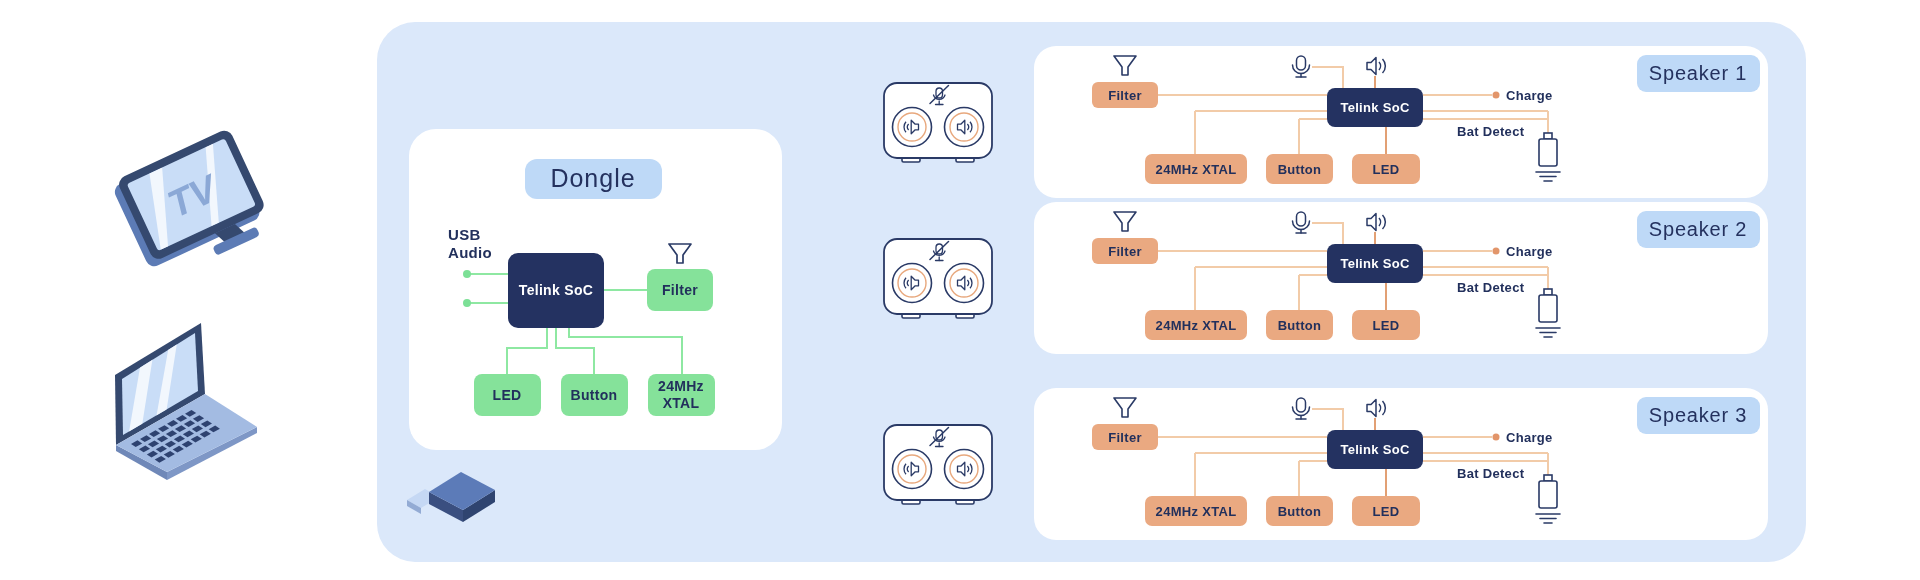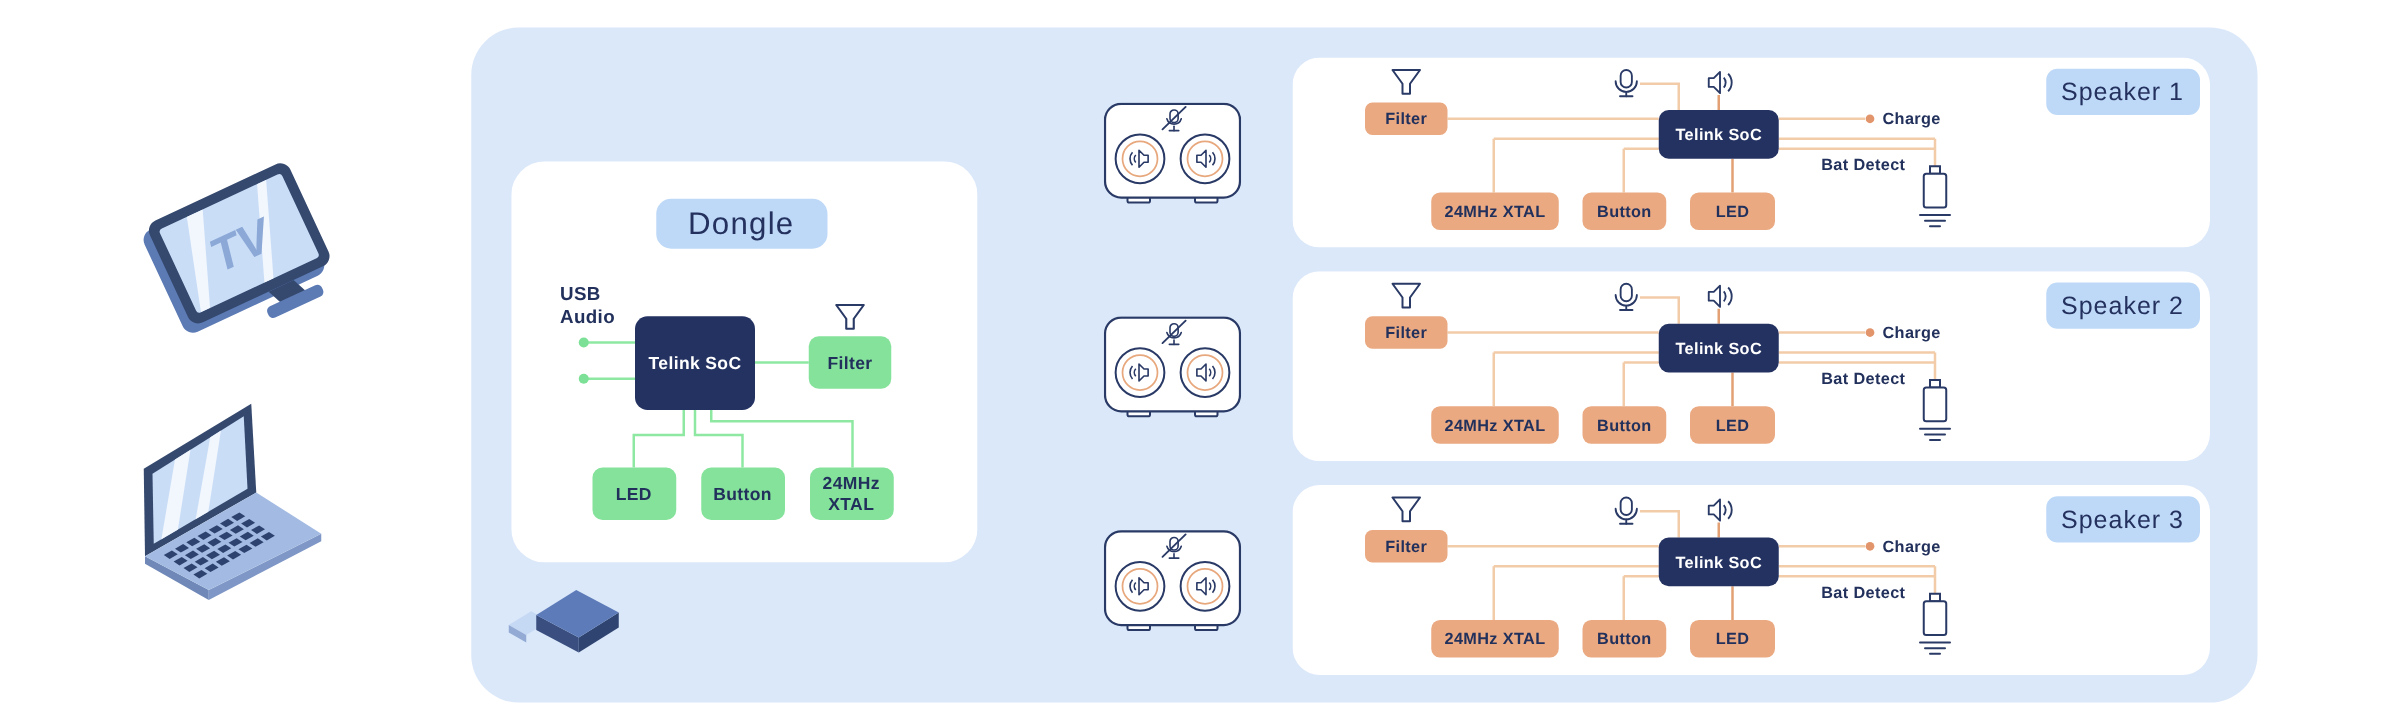--- a/index.html
+++ b/index.html
@@ -235,21 +235,21 @@
       <text x="162" y="127.5" text-anchor="middle" class="box-label">24MHz XTAL</text>
 
       <rect x="232" y="108" width="67" height="30" rx="7" fill="#eaa981"></rect>
       <text x="265.5" y="127.5" text-anchor="middle" class="box-label">Button</text>
 
       <rect x="318" y="108" width="68" height="30" rx="7" fill="#eaa981"></rect>
       <text x="352" y="127.5" text-anchor="middle" class="box-label">LED</text>
     </svg>
   </div>
 
-  <div class="speaker-row" style="top: 195px;">
+  <div class="speaker-row" style="top: 180px;">
 
     <svg class="abs" style="left:0;top:36px;" width="110" height="84" viewBox="0 0 110 84">
       <g stroke="#2a3a66" stroke-width="1.6" fill="#ffffff">
         <rect x="19" y="72" width="18" height="8" rx="1.5"></rect>
         <rect x="73" y="72" width="18" height="8" rx="1.5"></rect>
       </g>
       <rect x="1" y="1" width="108" height="75" rx="13" fill="#ffffff" stroke="#2a3a66" stroke-width="1.8"></rect>
       <g stroke="#2a3a66" stroke-width="1.3" fill="none" stroke-linecap="round">
         <rect x="53" y="6" width="6.5" height="10" rx="3.2"></rect>
         <path d="M50.5 13 a6 6 0 0 0 11.5 0"></path>

